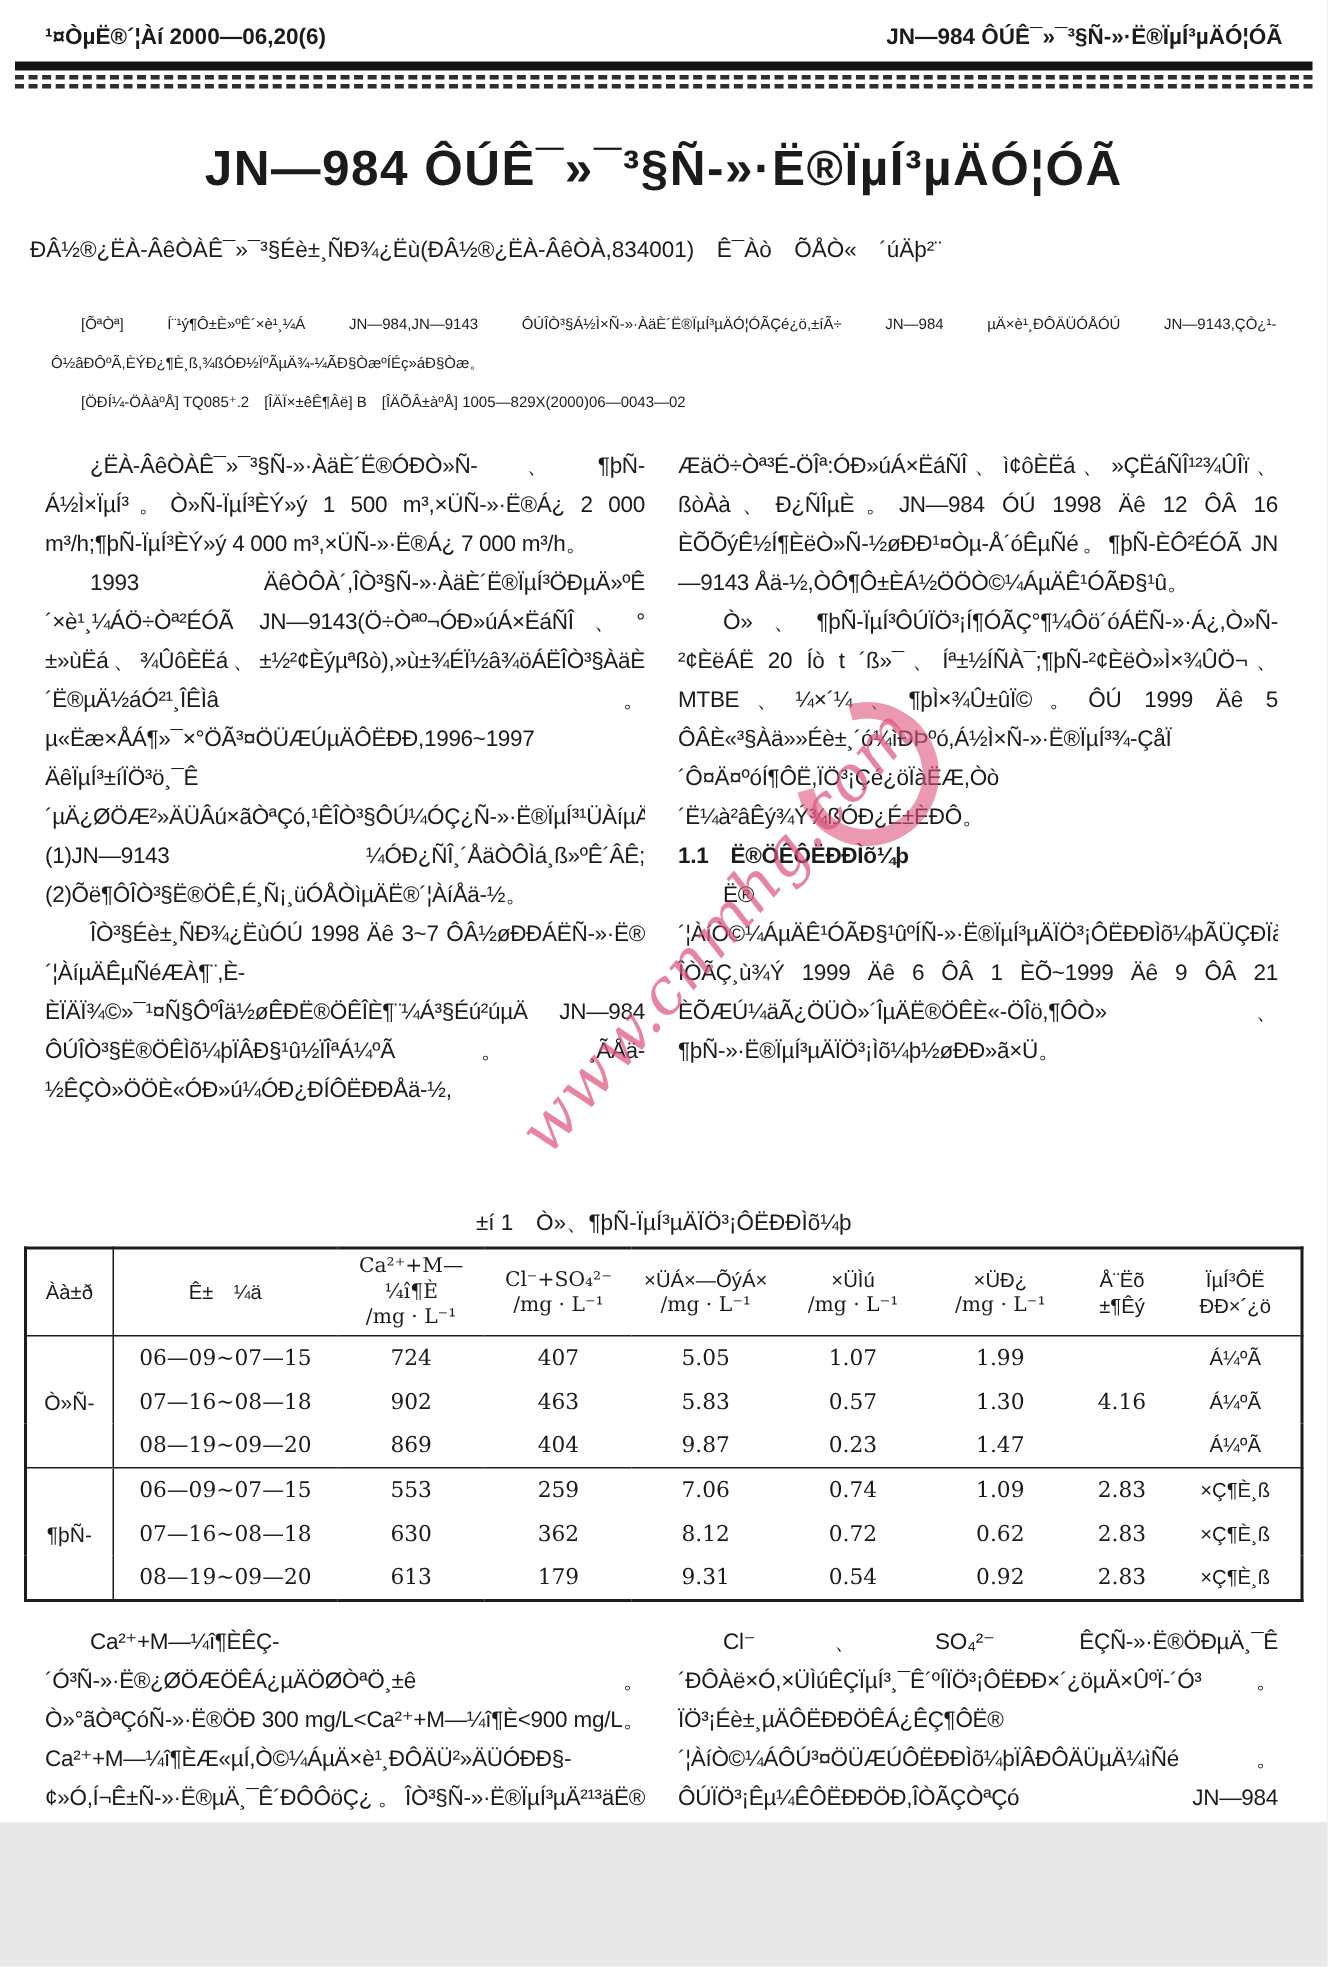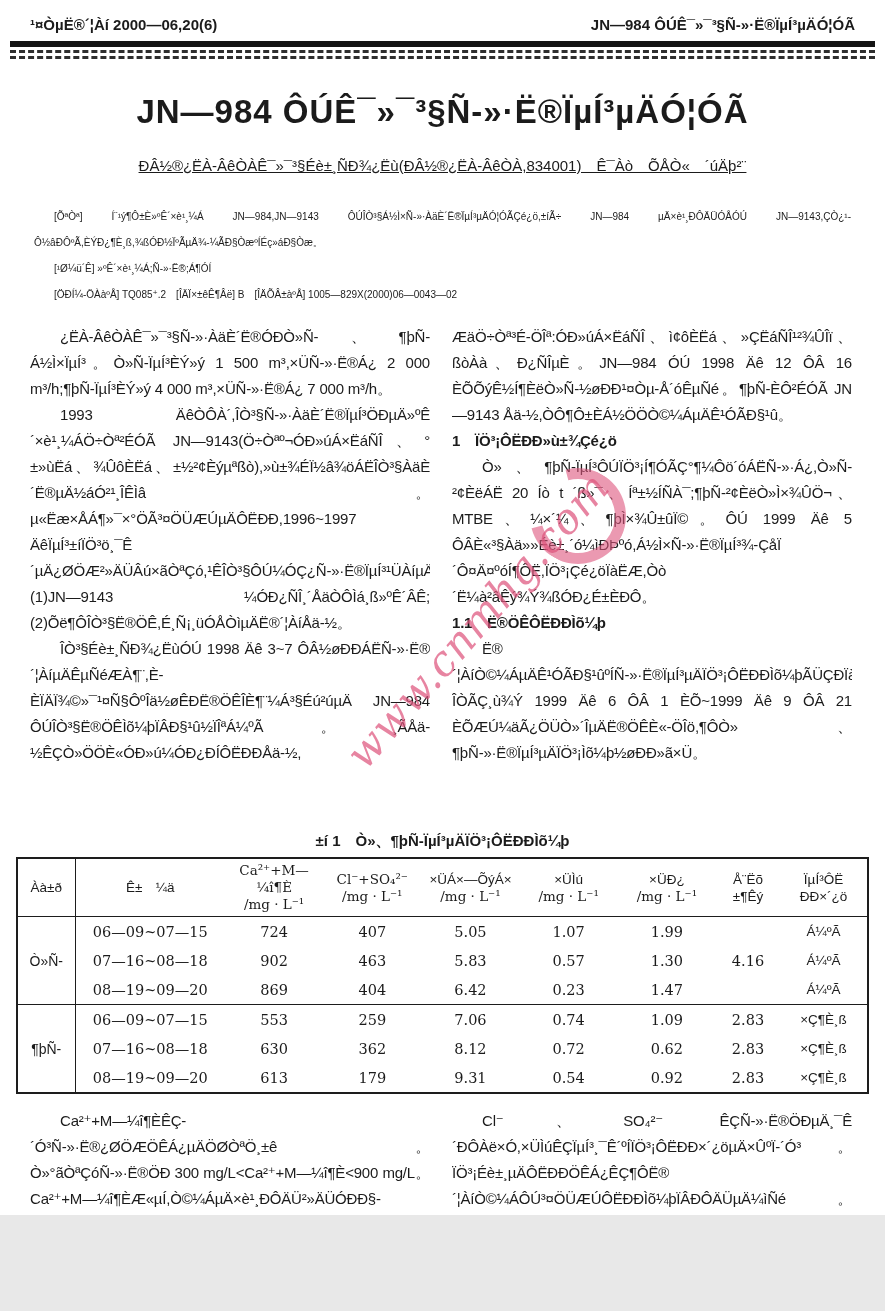--- a/index.html
+++ b/index.html
@@ -9,37 +9,37 @@
     font-family:"Liberation Sans","DejaVu Sans",sans-serif;
   }
   
   .running-head{display:flex;justify-content:space-between;align-items:flex-end;
     padding:16px 30px 8px 30px;font-size:15px;font-weight:bold;}
   .running-head .right{font-weight:bold;}
   .rule-thick{margin:0 10px;height:6px;background:#141414;}
   .rule-dashed{margin:3px 10px 0 10px;border-top:3px dashed #2e2e2e;height:0;}
   
   .article-title{margin:34px 20px 0 20px;text-align:center;font-size:33px;font-weight:bold;letter-spacing:1px;}
-  .byline{margin:26px 20px 0 20px;text-align:center;font-size:15px;text-decoration:underline;}
+  .byline{margin:26px 20px 0 20px;text-align:left;font-size:15px;}
   
   .meta-block{margin:28px 34px 0 34px;font-size:10px;line-height:26px;text-align:justify;}
   .meta-block p{margin:0;}
   .meta-abstract{text-indent:2em;}
   .meta-keywords{text-indent:2em;margin-top:2px;}
   .meta-class{text-indent:2em;margin-top:2px;}
   
   .cols{display:flex;gap:22px;padding:0 30px;box-sizing:border-box;}
   .col{width:400px;overflow:hidden;text-align:justify;font-size:15px;line-height:26px;letter-spacing:-0.2px;}
   .cols.top{margin-top:16px;height:492px;}
   .cols.bottom{margin-top:14px;height:232px;}
   .col p{margin:0;text-indent:2em;}
   .col p.no-indent{text-indent:0;}
   .col .sec-head{margin:0;font-weight:bold;text-indent:0;}
   
-  .table-caption{margin:16px 0 6px 0;text-align:center;font-size:15px;font-weight:bold;}
+  .table-caption{margin:16px 0 6px 0;text-align:center;font-size:15px;font-weight:normal;}
   table.data{width:853px;margin:0 auto;border-collapse:collapse;table-layout:fixed;
     border:2px solid #1d1d1d;font-size:14px;}
   table.data th{border-bottom:1.5px solid #1d1d1d;padding:3px 2px;font-weight:normal;font-size:13.5px;line-height:17px;}
   table.data td{height:29px;text-align:center;padding:0 0;}
   table.data .vline{border-right:1.5px solid #1d1d1d;}
   table.data tr.group-sep td{border-top:1.5px solid #1d1d1d;}
   .serif{font-family:"DejaVu Serif","Liberation Serif",serif;}
   td.num{font-family:"DejaVu Serif","Liberation Serif",serif;font-size:14.5px;}
   td.status{font-size:13.5px;}
   td.grp{font-size:14px;}
@@ -62,33 +62,31 @@
   </div>
   <div class="rule-thick"></div>
   <div class="rule-dashed"></div>
   <div class="rule-dashed"></div>
 
   <h1 class="article-title">JN—984 ÔÚÊ¯»¯³§Ñ-»·Ë®ÏµÍ³µÄÓ¦ÓÃ</h1>
   <div class="byline">ÐÂ½®¿ËÀ-ÂêÒÀÊ¯»¯³§Éè±¸ÑÐ¾¿Ëù(ÐÂ½®¿ËÀ-ÂêÒÀ,834001)　Ê¯Àò　ÕÅÒ«　´úÄþ²¨</div>
 
   <div class="meta-block">
     <p class="meta-abstract">[ÕªÒª] Í¨¹ý¶Ô±È»ºÊ´×è¹¸¼Á JN—984,JN—9143 ÔÚÎÒ³§Á½Ì×Ñ-»·ÀäÈ´Ë®ÏµÍ³µÄÓ¦ÓÃÇé¿ö,±íÃ÷ JN—984 µÄ×è¹¸ÐÔÄÜÓÅÓÚ JN—9143,ÇÒ¿¹-Ô½âÐÔºÃ,ÈÝÐ¿¶È¸ß,¾ßÓÐ½ÏºÃµÄ¾-¼ÃÐ§ÒæºÍÉç»áÐ§Òæ。</p>
-    <p class="meta-keywords">[¹Ø¼ü´Ê] »ºÊ´×è¹¸¼Á;Ñ-»·Ë®;Á¶ÓÍ</p>
     <p class="meta-class">[ÖÐÍ¼-ÖÀàºÅ] TQ085⁺.2　[ÎÄÏ×±êÊ¶Âë] B　[ÎÄÕÂ±àºÅ] 1005—829X(2000)06—0043—02</p>
   </div>
 
   <div class="cols top">
     <div class="col">
       <p>¿ËÀ-ÂêÒÀÊ¯»¯³§Ñ-»·ÀäÈ´Ë®ÓÐÒ»Ñ-、¶þÑ-Á½Ì×ÏµÍ³。Ò»Ñ-ÏµÍ³ÈÝ»ý 1 500 m³,×ÜÑ-»·Ë®Á¿ 2 000 m³/h;¶þÑ-ÏµÍ³ÈÝ»ý 4 000 m³,×ÜÑ-»·Ë®Á¿ 7 000 m³/h。</p>
       <p>1993 ÄêÒÔÀ´,ÎÒ³§Ñ-»·ÀäÈ´Ë®ÏµÍ³ÖÐµÄ»ºÊ´×è¹¸¼ÁÖ÷Òª²ÉÓÃ JN—9143(Ö÷Òªº¬ÓÐ»úÁ×ËáÑÎ、°±»ùËá、¾ÛôÈËá、±½²¢Èýµªßò),»ù±¾ÉÏ½â¾öÁËÎÒ³§ÀäÈ´Ë®µÄ½áÓ²¹¸ÎÊÌâ。µ«Ëæ×ÅÁ¶»¯×°ÖÃ³¤ÖÜÆÚµÄÔËÐÐ,1996~1997 ÄêÏµÍ³±íÏÖ³ö¸¯Ê´µÄ¿ØÖÆ²»ÄÜÂú×ãÒªÇó,¹ÊÎÒ³§ÔÚ¼ÓÇ¿Ñ-»·Ë®ÏµÍ³¹ÜÀíµÄÍ¬Ê±,ÖØµã×öÁËÒÔÏÂÁ½Ïî¹¤×÷:(1)JN—9143 ¼ÓÐ¿ÑÎ¸´ÅäÒÔÌá¸ß»ºÊ´ÂÊ;(2)Õë¶ÔÎÒ³§Ë®ÖÊ,É¸Ñ¡¸üÓÅÒìµÄË®´¦ÀíÅä-½。</p>
       <p>ÎÒ³§Éè±¸ÑÐ¾¿ËùÓÚ 1998 Äê 3~7 ÔÂ½øÐÐÁËÑ-»·Ë®´¦ÀíµÄÊµÑéÆÀ¶¨,È-ÈÏÄÏ¾©»¯¹¤Ñ§ÔºÎä½øÊÐË®ÖÊÎÈ¶¨¼Á³§Éú²úµÄ JN—984 ÔÚÎÒ³§Ë®ÖÊÌõ¼þÏÂÐ§¹û½ÏÎªÁ¼ºÃ。¸ÃÅä-½ÊÇÒ»ÖÖÈ«ÓÐ»ú¼ÓÐ¿ÐÍÔËÐÐÅä-½,</p>
     </div>
     <div class="col">
       <p class="no-indent">ÆäÖ÷Òª³É-ÖÎª:ÓÐ»úÁ×ËáÑÎ、ì¢ôÈËá、»ÇËáÑÎ¹²¾ÛÎï、ßòÀà、Ð¿ÑÎµÈ。JN—984 ÓÚ 1998 Äê 12 ÔÂ 16 ÈÕÕýÊ½Í¶ÈëÒ»Ñ-½øÐÐ¹¤Òµ-Å´óÊµÑé。¶þÑ-ÈÔ²ÉÓÃ JN—9143 Åä-½,ÒÔ¶Ô±ÈÁ½ÖÖÒ©¼ÁµÄÊ¹ÓÃÐ§¹û。</p>
-      <p class="sec-head">1　ÏÖ³¡ÔËÐÐ»ù±¾Çé¿ö</p>
       <p>Ò»、¶þÑ-ÏµÍ³ÔÚÏÖ³¡Í¶ÓÃÇ°¶¼Ôö´óÁËÑ-»·Á¿,Ò»Ñ-²¢ÈëÁË 20 Íò t ´ß»¯、Íª±½ÍÑÀ¯;¶þÑ-²¢ÈëÒ»Ì×¾ÛÖ¬、MTBE、¼×´¼、¶þÌ×¾Û±ûÏ©。ÔÚ 1999 Äê 5 ÔÂÈ«³§Àä»»Éè±¸´ó¼ìÐÞºó,Á½Ì×Ñ-»·Ë®ÏµÍ³¾-ÇåÏ´Ô¤Ä¤ºóÍ¶ÔË,ÏÖ³¡Çé¿öÏàËÆ,Òò´Ë¼à²âÊý¾Ý¾ßÓÐ¿É±ÈÐÔ。</p>
       <p class="sec-head">1.1　Ë®ÖÊÔËÐÐÌõ¼þ</p>
       <p>Ë®´¦ÀíÒ©¼ÁµÄÊ¹ÓÃÐ§¹ûºÍÑ-»·Ë®ÏµÍ³µÄÏÖ³¡ÔËÐÐÌõ¼þÃÜÇÐÏà¹Ø。ÎÒÃÇ¸ù¾Ý 1999 Äê 6 ÔÂ 1 ÈÕ~1999 Äê 9 ÔÂ 21 ÈÕÆÚ¼äÃ¿ÖÜÒ»´ÎµÄË®ÖÊÈ«-ÖÎö,¶ÔÒ»、¶þÑ-»·Ë®ÏµÍ³µÄÏÖ³¡Ìõ¼þ½øÐÐ»ã×Ü。</p>
     </div>
   </div>
 
   <div class="table-caption">±í 1　Ò»、¶þÑ-ÏµÍ³µÄÏÖ³¡ÔËÐÐÌõ¼þ</div>
   <table class="data">
     <colgroup>
       <col class="col-0">
@@ -158,21 +156,21 @@
           <td class="num">5.83</td>
           <td class="num">0.57</td>
           <td class="num">1.30</td>
           <td class="num">4.16</td>
           <td class="status">Á¼ºÃ</td>
         </tr>
         <tr>
           <td class="num">08—19~09—20</td>
           <td class="num">869</td>
           <td class="num">404</td>
-          <td class="num">6.42</td>
+          <td class="num">9.87</td>
           <td class="num">0.23</td>
           <td class="num">1.47</td>
           <td class="num"></td>
           <td class="status">Á¼ºÃ</td>
         </tr>
         <tr class="group-sep">
           <td rowspan="3" class="vline grp">¶þÑ-</td>
           <td class="num">06—09~07—15</td>
           <td class="num">553</td>
           <td class="num">259</td>

